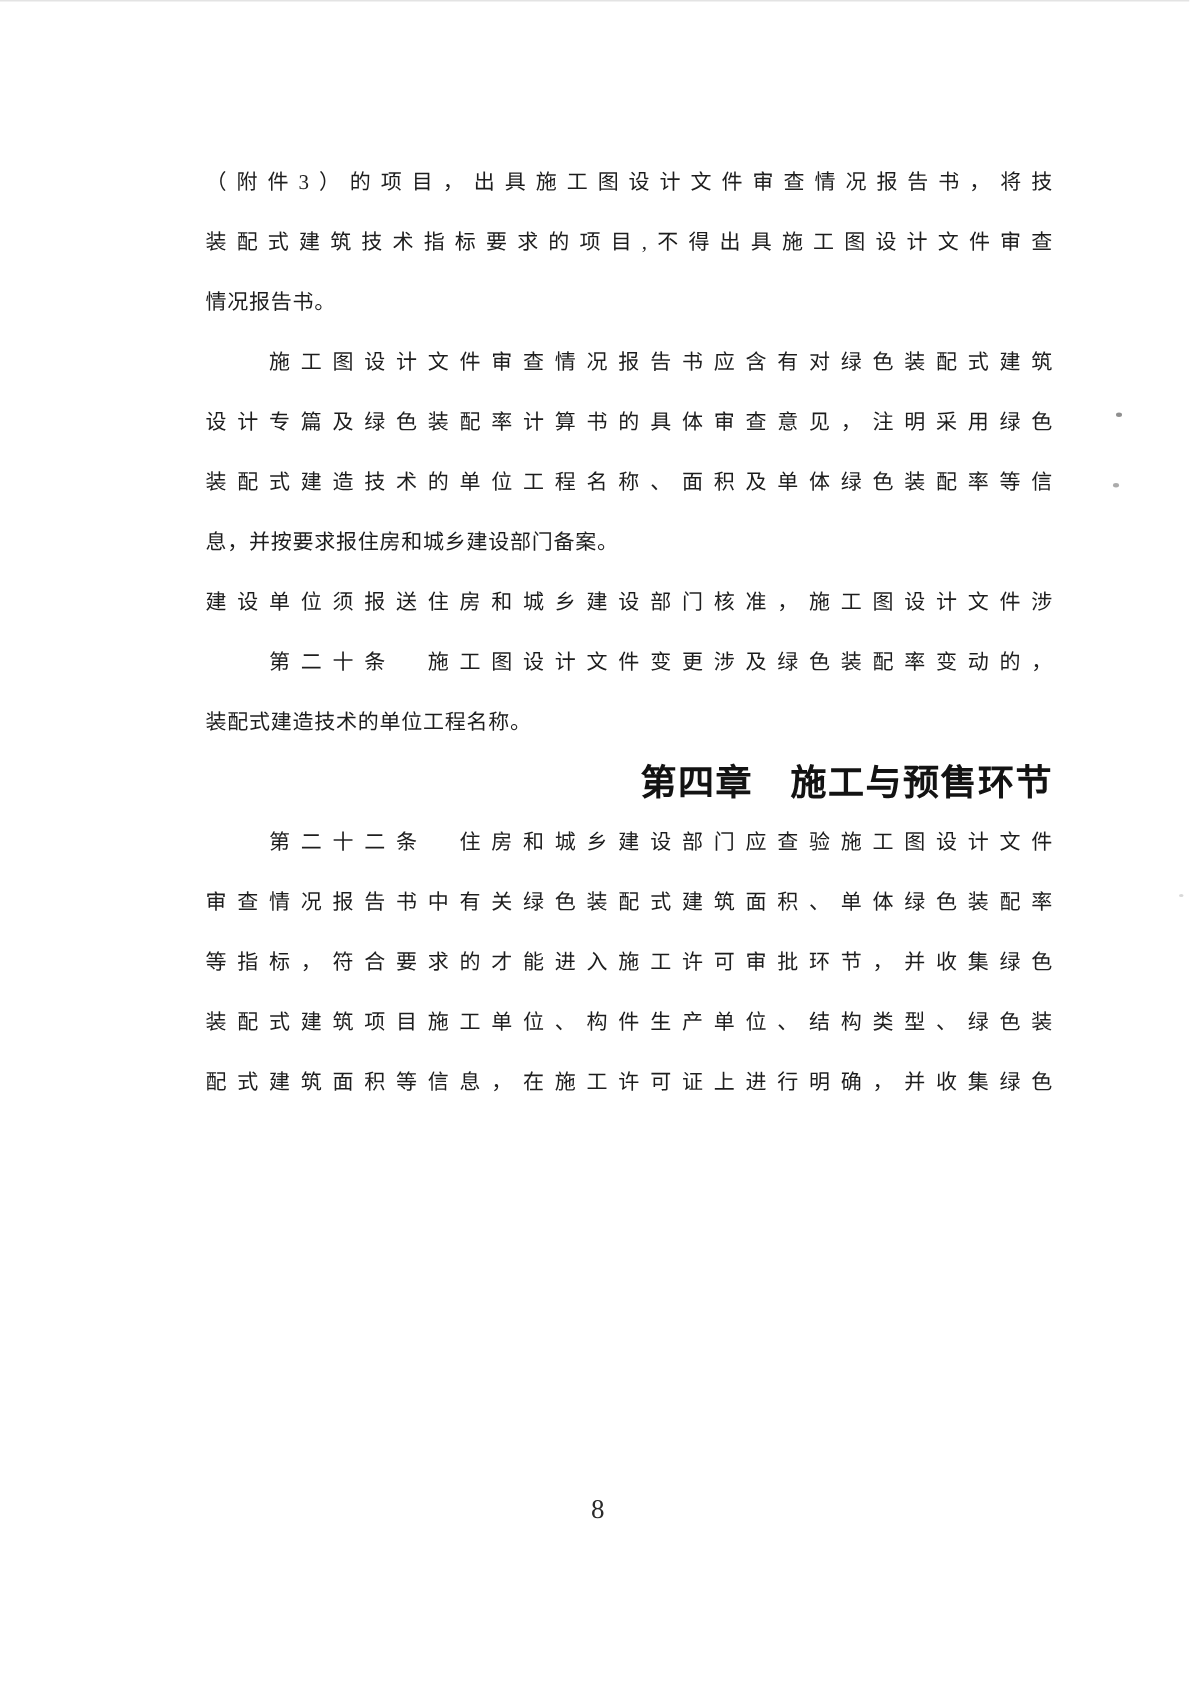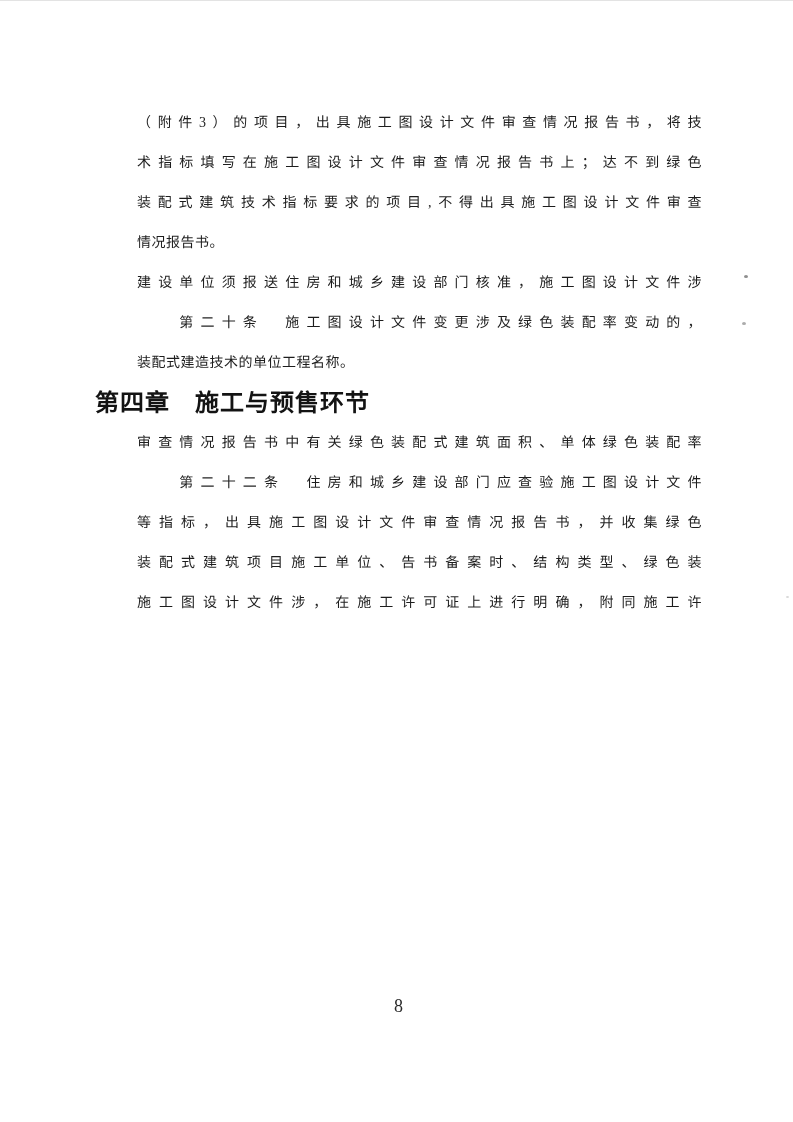--- a/index.html
+++ b/index.html
@@ -41,21 +41,21 @@
   }
   .line.no-stretch {
     text-align: center;
     text-align-last: left;
   }
   .heading {
     height: 40px;
     line-height: 40px;
     font-size: 24px;
     font-weight: bold;
-    text-align: left;
+    text-align: right;
     color: #131313;
     font-family: "Liberation Sans", sans-serif;
     letter-spacing: 1px;
   }
   .page-number {
     position: absolute;
     left: 95px;
     top: 995px;
     width: 607px;
     text-align: center;
@@ -72,35 +72,40 @@
   .speck.s2 { left: 742px; top: 321px; width: 4px; height: 3px; opacity: 0.75; }
   .speck.s3 { left: 786px; top: 595px; width: 3px; height: 2px; opacity: 0.35; }
 </style>
 </head>
 <body>
 
 <div class="page">
   <div class="content" id="blocks">
       <div class="para">
         <div class="line">（附件3）的项目，出具施工图设计文件审查情况报告书，将技</div>
-        <div class="line">术指标填写在施工图设计文件审查情况报告书上；达不到绿色</div>
         <div class="line">装配式建筑技术指标要求的项目,不得出具施工图设计文件审查</div>
         <div class="line no-stretch">情况报告书。</div>
+      </div>
+      <div class="para">
+        <div class="line">　　施工图设计文件审查情况报告书应含有对绿色装配式建筑</div>
+        <div class="line">设计专篇及绿色装配率计算书的具体审查意见，注明采用绿色</div>
+        <div class="line">装配式建造技术的单位工程名称、面积及单体绿色装配率等信</div>
+        <div class="line no-stretch">息，并按要求报住房和城乡建设部门备案。</div>
       </div>
       <div class="para">
         <div class="line">建设单位须报送住房和城乡建设部门核准，施工图设计文件涉</div>
         <div class="line">　　第二十条　施工图设计文件变更涉及绿色装配率变动的，</div>
         <div class="line no-stretch">装配式建造技术的单位工程名称。</div>
       </div>
       <div class="heading">第四章　施工与预售环节</div>
       <div class="para">
+        <div class="line">　　第二十二条　住房和城乡建设部门应查验施工图设计文件</div>
         <div class="line">审查情况报告书中有关绿色装配式建筑面积、单体绿色装配率</div>
-        <div class="line">　　第二十二条　住房和城乡建设部门应查验施工图设计文件</div>
-        <div class="line">等指标，出具施工图设计文件审查情况报告书，并收集绿色</div>
-        <div class="line">装配式建筑项目施工单位、告书备案时、结构类型、绿色装</div>
-        <div class="line">施工图设计文件涉，在施工许可证上进行明确，附同施工许</div>
+        <div class="line">等指标，符合要求的才能进入施工许可审批环节，并收集绿色</div>
+        <div class="line">装配式建筑项目施工单位、构件生产单位、结构类型、绿色装</div>
+        <div class="line">配式建筑面积等信息，在施工许可证上进行明确，并收集绿色</div>
       </div>
     </div>
   <div class="page-number">8</div>
   <div class="speck s1"></div>
   <div class="speck s2"></div>
   <div class="speck s3"></div>
 </div>
 
 </body></html>

